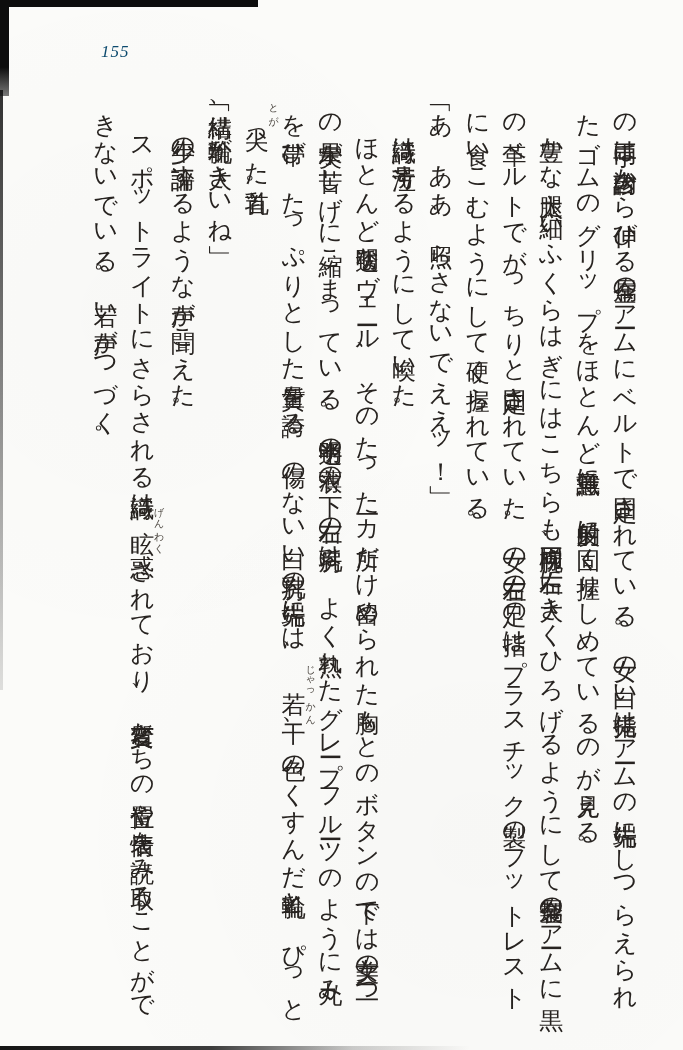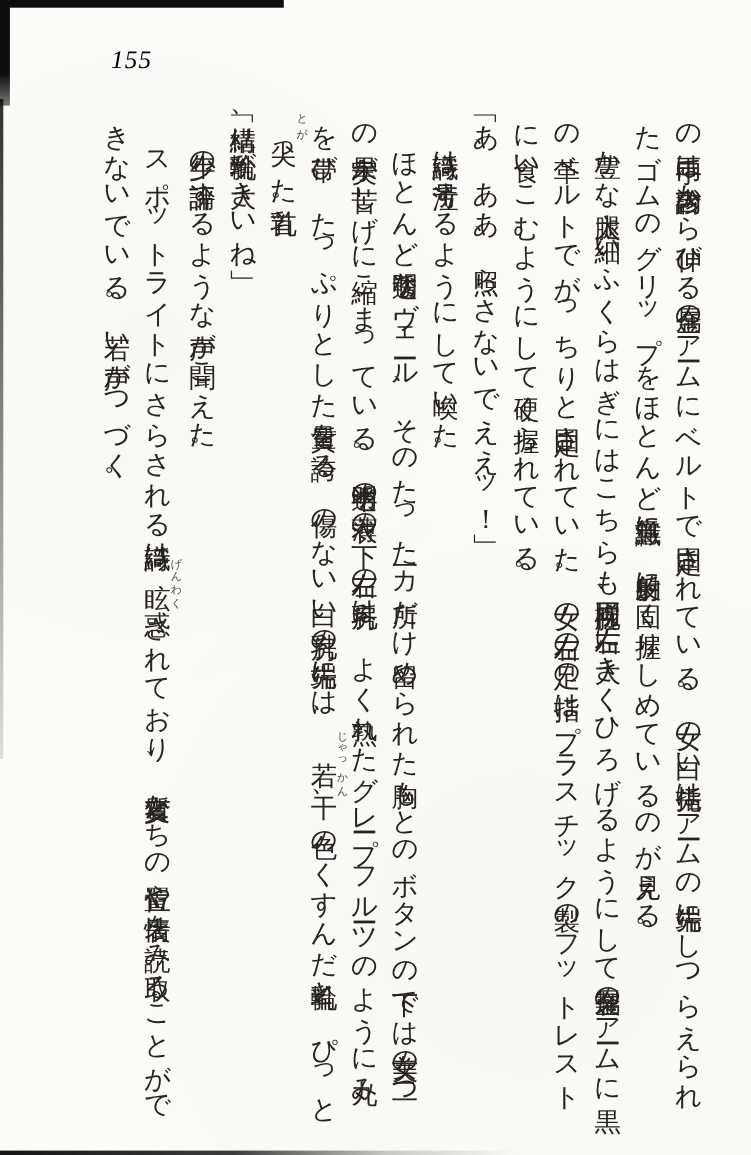--- a/index.html
+++ b/index.html
@@ -20,23 +20,23 @@
     inset: 0;
     background:
       radial-gradient(circle at 20% 30%, rgba(0,0,0,0.012), transparent 40%),
       radial-gradient(circle at 70% 80%, rgba(0,0,0,0.015), transparent 45%),
       #fbfbf9;
   }
   .page-number {
     position: absolute;
     top: 42px;
     left: 101px;
-    font-size: 23px;
+    font-size: 17px;
     font-style: italic;
-    color: #000000;
+    color: #0c4a6e;
     letter-spacing: 1px;
     text-align: center;
   }
   .body-text {
     position: absolute;
     top: 97px;
     right: 40px;
     height: 916px;
     writing-mode: vertical-rl;
     text-orientation: mixed;

